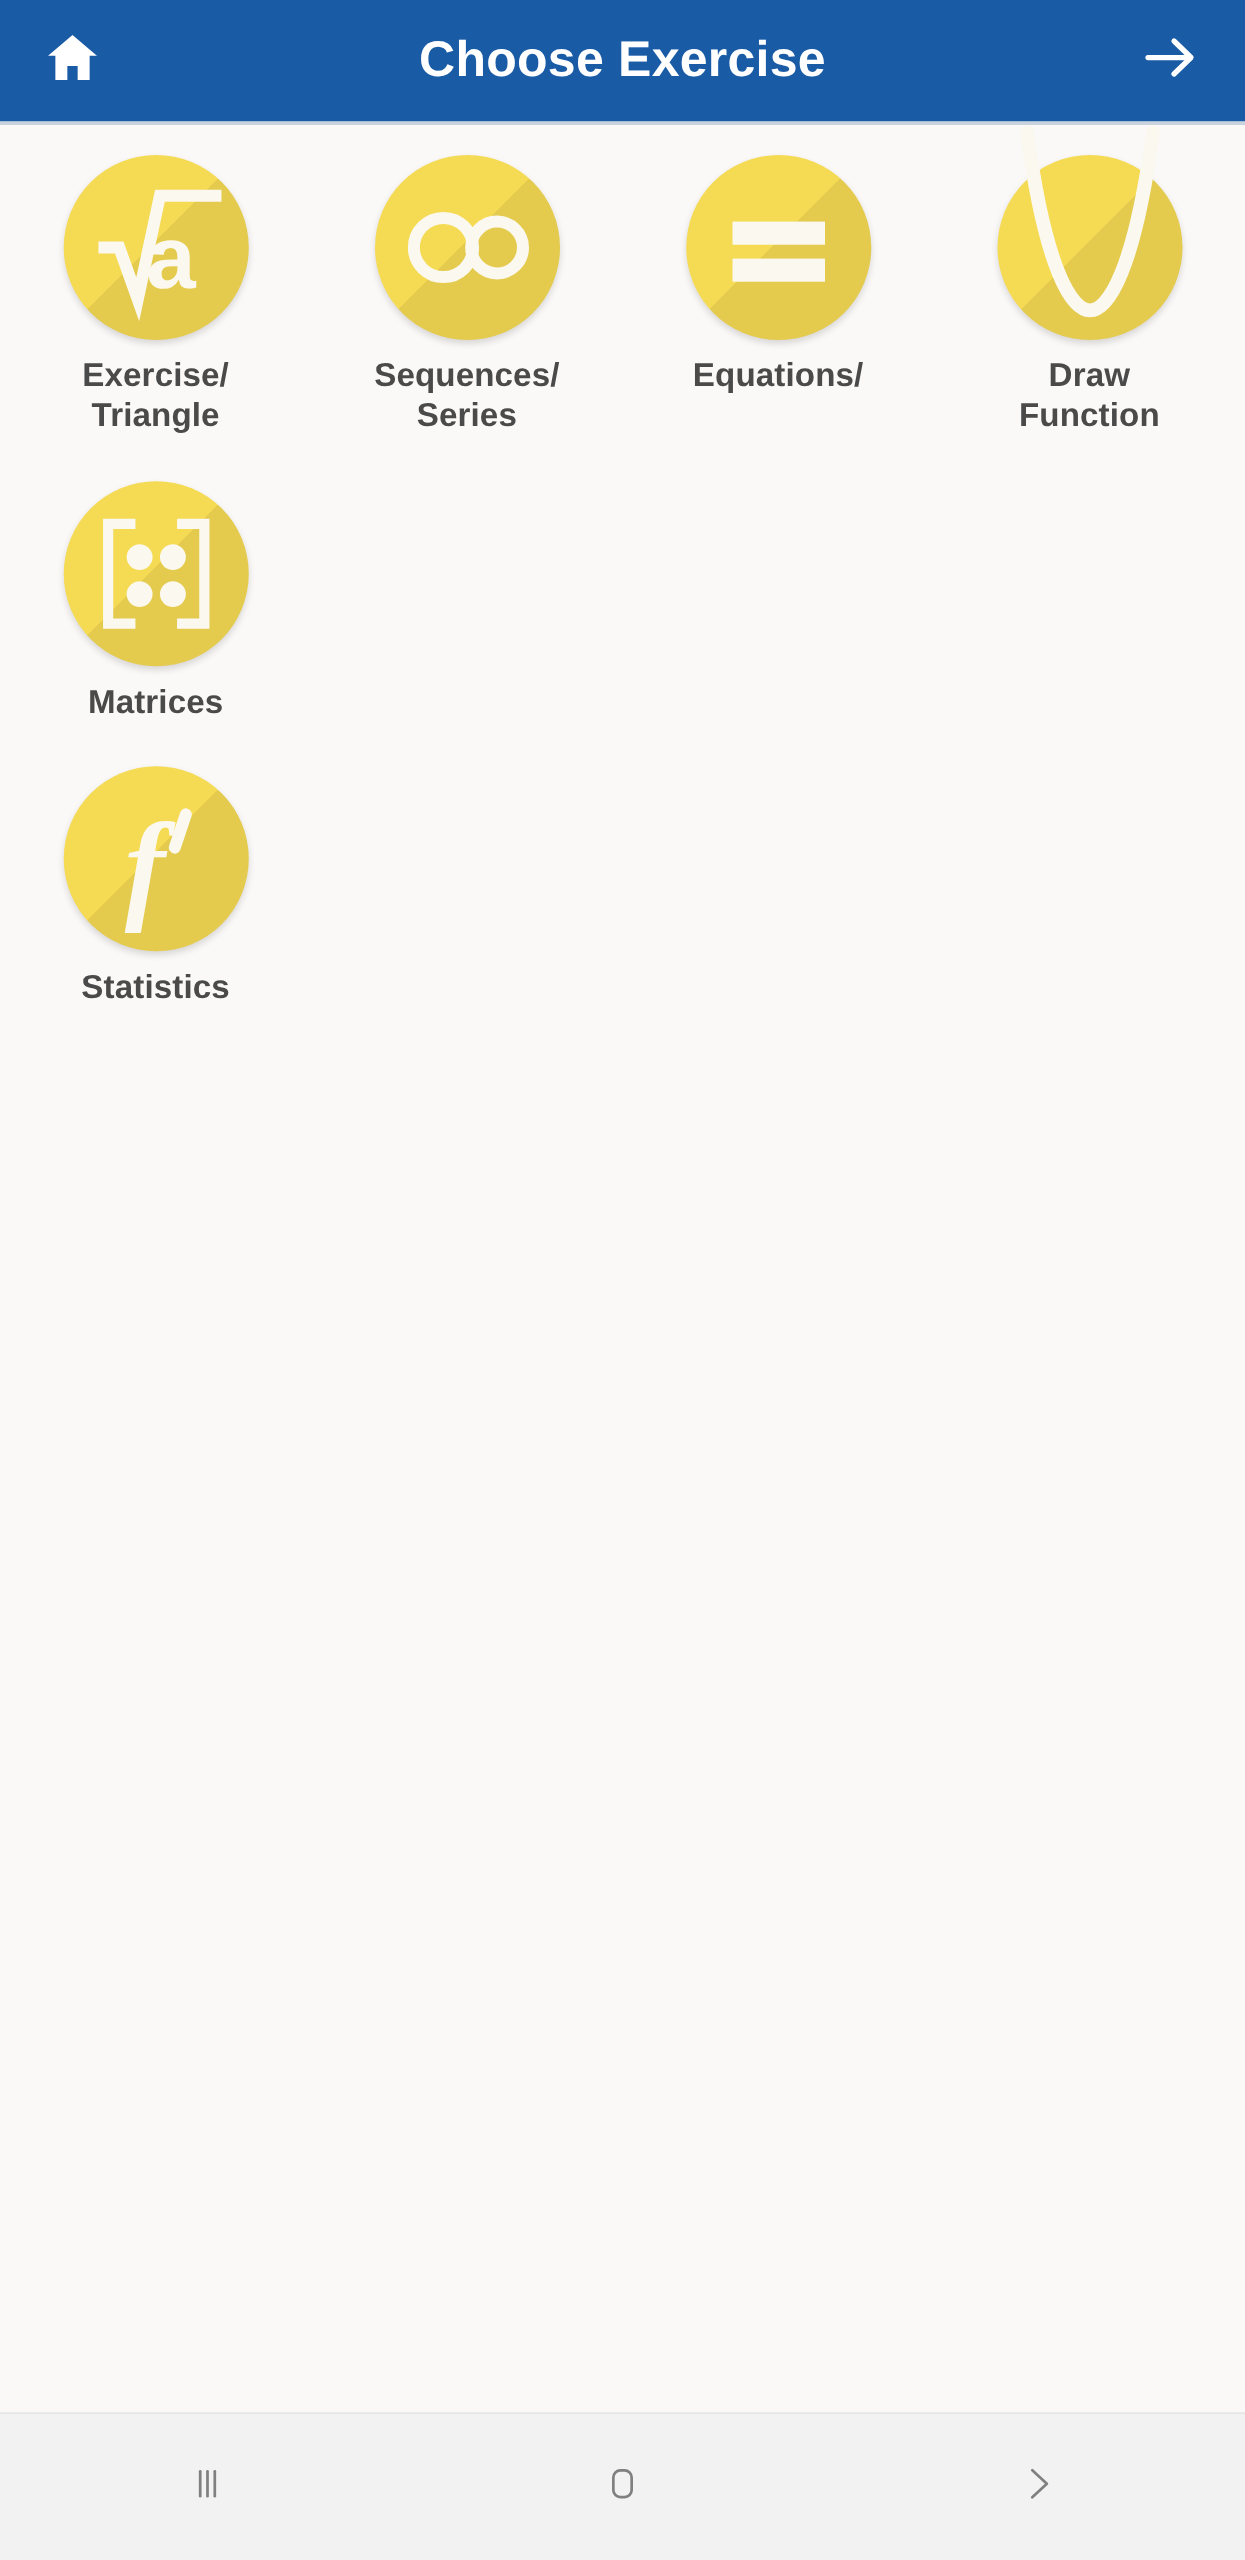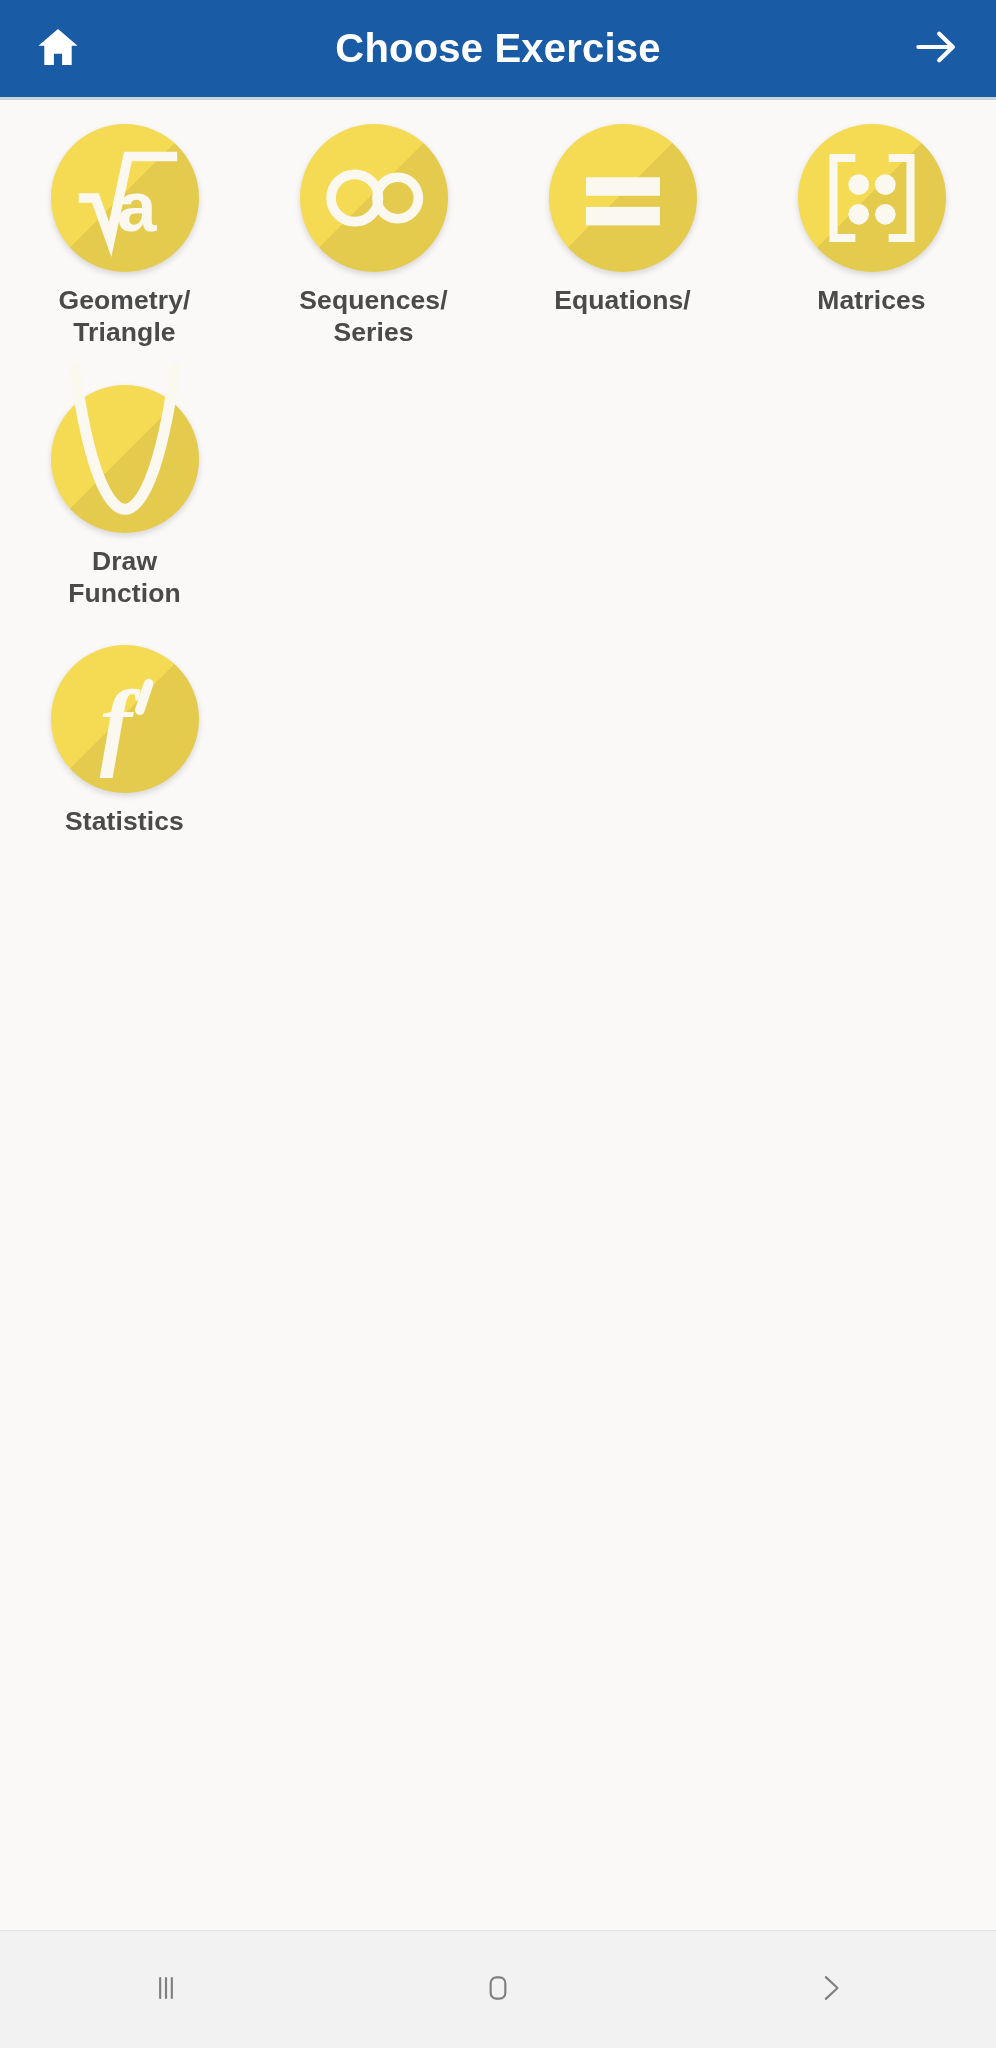--- a/index.html
+++ b/index.html
@@ -102,21 +102,21 @@
       <div class="icon-wrap">
         <div class="circle"></div>
         <svg class="glyph" viewBox="0 0 100 100">
           <g fill="none" stroke="#fbf8ef" stroke-width="6.5" stroke-linecap="square" stroke-linejoin="miter">
             <polyline points="22,50 30,50 40,78 52,22 82,22"></polyline>
           </g>
           <text x="58" y="72" font-family="Liberation Sans, sans-serif" font-size="48" font-weight="bold" fill="#fbf8ef" text-anchor="middle">a</text>
         </svg>
       </div>
       <div class="label">
-        <div>Geometry/</div>
+        <div>Exercise/</div>
         <div>Triangle</div>
       </div>
     </div>
 
     <div class="cell">
       <div class="icon-wrap">
         <div class="circle"></div>
         <svg class="glyph" viewBox="0 0 100 100">
           <g fill="none" stroke="#fbf8ef" stroke-width="6.5">
             <circle cx="37" cy="50" r="16"></circle>
@@ -133,20 +133,33 @@
     <div class="cell">
       <div class="icon-wrap">
         <div class="circle"></div>
         <svg class="glyph" viewBox="0 0 100 100">
           <rect x="25" y="36" width="50" height="12.5" fill="#fbf8ef"></rect>
           <rect x="25" y="56" width="50" height="12.5" fill="#fbf8ef"></rect>
         </svg>
       </div>
       <div class="label">
         <div>Equations/</div>
+      </div>
+    </div>
+
+    <div class="cell">
+      <div class="icon-wrap">
+        <div class="circle"></div>
+        <svg class="glyph" viewBox="0 0 100 100" style="overflow:visible">
+          <path d="M16,-12 C26,62 40,84 50,84 C60,84 74,62 84,-12" fill="none" stroke="#fbf8ef" stroke-width="7.5" stroke-linecap="round"></path>
+        </svg>
+      </div>
+      <div class="label">
+        <div>Draw</div>
+        <div>Function</div>
       </div>
     </div>
 
     <div class="cell">
       <div class="icon-wrap">
         <div class="circle"></div>
         <svg class="glyph" viewBox="0 0 100 100">
           <g fill="none" stroke="#fbf8ef" stroke-width="5.5" stroke-linecap="square">
             <polyline points="36,23 24,23 24,77 36,77"></polyline>
             <polyline points="64,23 76,23 76,77 64,77"></polyline>
@@ -157,33 +170,20 @@
             <circle cx="41" cy="61" r="7"></circle>
             <circle cx="59" cy="61" r="7"></circle>
           </g>
         </svg>
       </div>
       <div class="label">
         <div>Matrices</div>
       </div>
     </div>
 
-    <div class="cell">
-      <div class="icon-wrap">
-        <div class="circle"></div>
-        <svg class="glyph" viewBox="0 0 100 100" style="overflow:visible">
-          <path d="M16,-12 C26,62 40,84 50,84 C60,84 74,62 84,-12" fill="none" stroke="#fbf8ef" stroke-width="7.5" stroke-linecap="round"></path>
-        </svg>
-      </div>
-      <div class="label">
-        <div>Draw</div>
-        <div>Function</div>
-      </div>
-    </div>
-
 
 
 
     <div></div>
     <div></div>
     <div></div>
 
     <div class="cell">
       <div class="icon-wrap">
         <div class="circle"></div>

